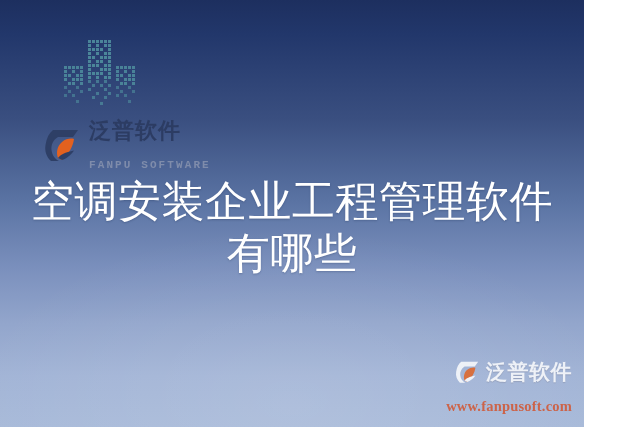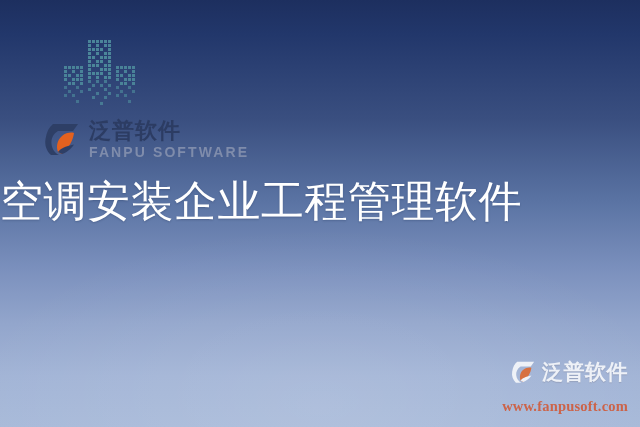--- a/index.html
+++ b/index.html
@@ -6,21 +6,21 @@
     margin: 0;
     padding: 0;
     background: #ffffff;
   }
   body {
     font-family: "Liberation Sans", sans-serif;
   }
 
   #poster {
     position: relative;
-    width: 640px;
+    width: 584px;
     height: 427px;
     overflow: hidden;
     background: linear-gradient(180deg,
         #1d2f5f 0%,
         #22376b 8%,
         #3a4f80 28%,
         #5a73a3 47%,
         #7b90bd 63%,
         #93a6cc 76%,
         #a2b4d6 88%,
@@ -64,35 +64,36 @@
   }
   #brand-logo .cn {
     font-family: "Liberation Sans", sans-serif;
     font-size: 22px;
     font-weight: 700;
     color: #2c3c63;
     letter-spacing: 1px;
     white-space: nowrap;
   }
   #brand-logo .en {
-    font-family: Liberation Sans, sans-serif;
-    font-size: 14px;
+    font-family: Liberation Mono, monospace;
+    font-size: 11px;
     font-weight: 600;
     color: #7f8cab;
     letter-spacing: 2.1px;
-    margin-top: 3px;
+    margin-top: 18px;
     white-space: nowrap;
   }
 
   
   #headline {
     position: absolute;
     left: 0;
     right: 0;
     top: 176px;
+    text-align: center;
     font-family: "Liberation Serif", "DejaVu Serif", serif;
     font-size: 43px;
     line-height: 1.22;
     color: #ffffff;
     letter-spacing: 0.5px;
     text-shadow: 0 1px 2px rgba(20,35,70,0.25);
   }
   #headline .line {
     display: block;
     white-space: nowrap;
@@ -282,20 +283,21 @@
       </svg>
     </span>
     <span class="wordmark">
       <span class="cn">泛普软件</span>
       <span class="en">FANPU SOFTWARE</span>
     </span>
   </div>
 
   <div id="headline">
     <span class="line">空调安装企业工程管理软件</span>
+    <span class="line">有哪些</span>
   </div>
 
   <div id="watermark">
     <div class="wm-row">
       <span>
         <svg class="wm-mark" viewBox="0 0 38 34" xmlns="http://www.w3.org/2000/svg" aria-hidden="true">
           <path d="M9 1 L34 1 L29 8 L14 8 C9 11 7 16 7.5 21 C8 26 11 30 15 32 L7 32 C2.5 28 0.5 22 1.5 16 C2.5 9 5 4 9 1 Z" fill="#ffffff"></path>
           <path d="M14 29 C12 24 13 17 18 13 C22 9.5 27 9 30 10 C29 17 25 25 18 31 Z" fill="#e3611f"></path>
           <path d="M14 29 C16 26 21 23 30 21.5 C27 26 22 30 18 31 Z" fill="#ffffff"></path>
         </svg>

